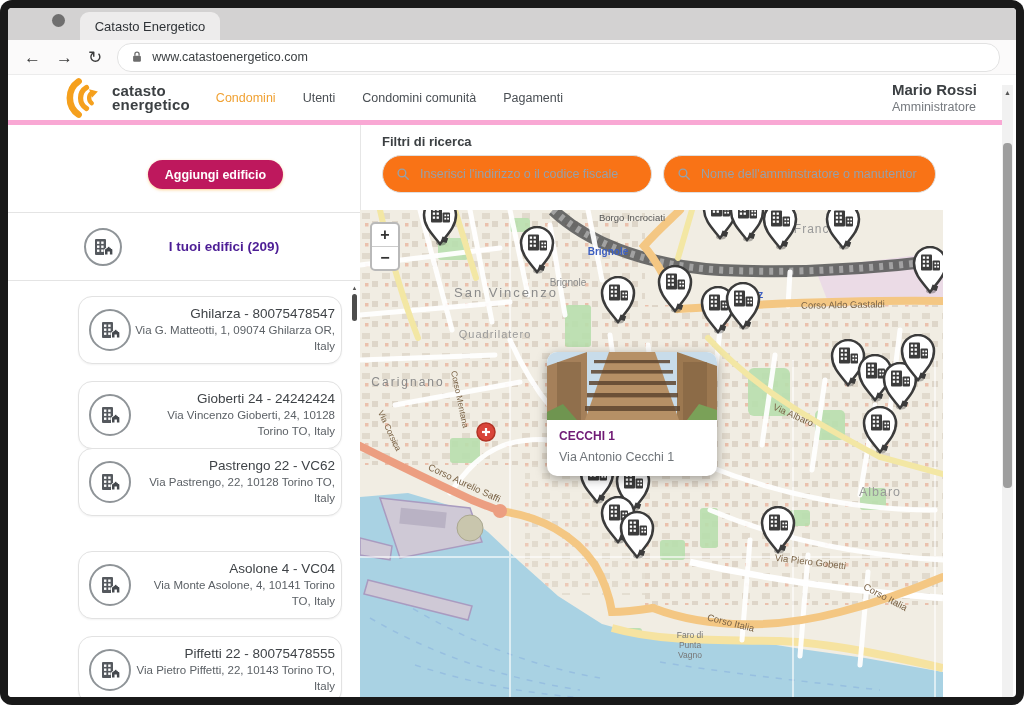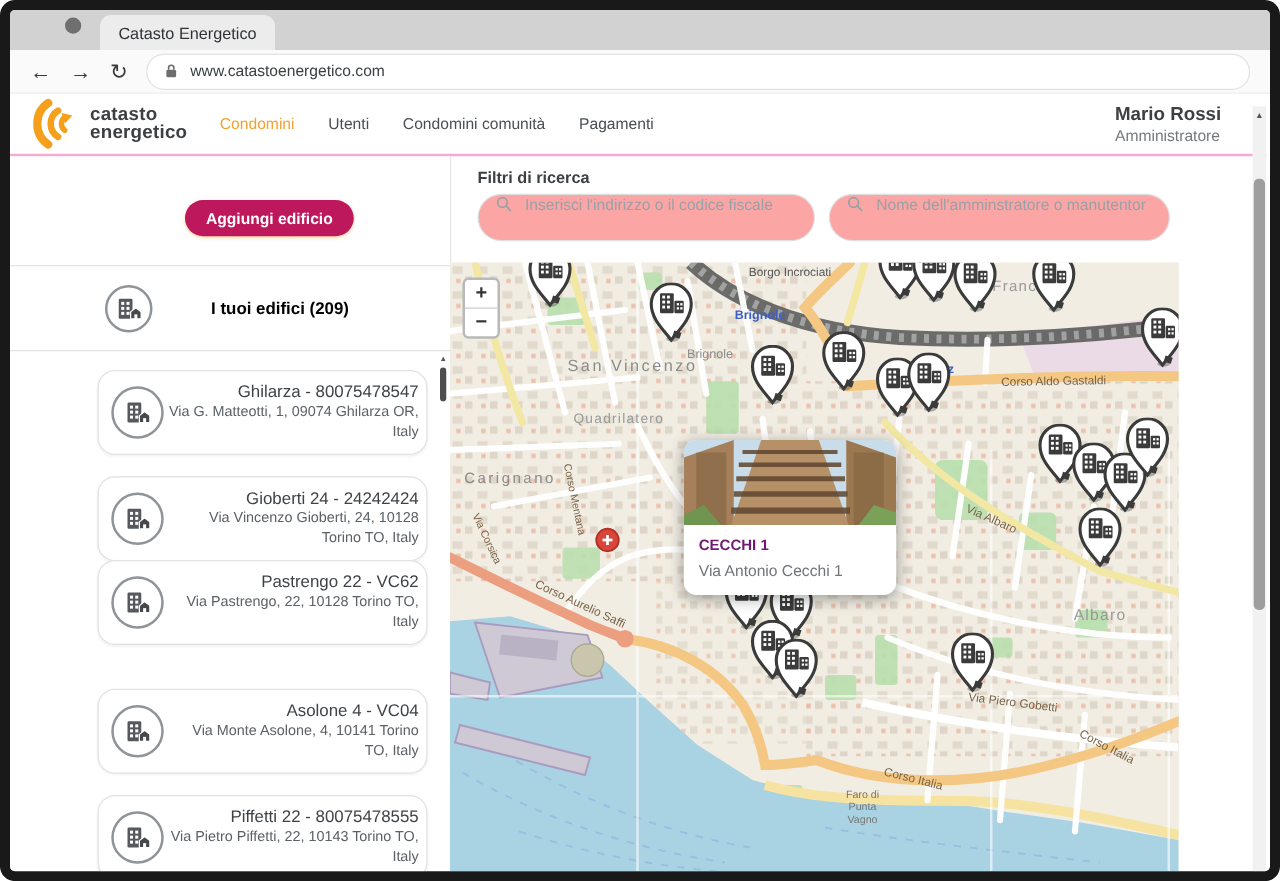--- a/index.html
+++ b/index.html
@@ -18,55 +18,55 @@
   .navbtn{font-size:17px;color:#3a3a3a;line-height:1;cursor:default;}
   .urlpill{flex:1;height:27px;background:#fff;border:1px solid #e2e2e2;border-radius:14px;display:flex;align-items:center;padding:0 13px;gap:9px;font-size:12.5px;color:#3c4043;}
   .lock{width:12px;height:14px;color:#6d6d6d;flex:0 0 auto;}
 
   
   .pagescroll{position:absolute;right:3px;top:77px;bottom:0;width:11px;background:#f1f1f1;}
   .pagescroll .arr{display:block;text-align:center;font-size:7px;color:#555;padding-top:4px;}
   .pagescroll .thumb{position:absolute;left:1px;top:58px;width:9px;height:345px;background:#9e9e9e;border-radius:4px;}
 
   
-  .appheader{position:absolute;top:67px;left:0;width:1005px;height:50px;background:#fff;display:flex;align-items:center;border-bottom:2px solid #f9a8d4;box-sizing:border-box;}
+  .appheader{position:absolute;top:67px;left:0;width:1005px;height:50px;background:#fff;display:flex;align-items:center;border-bottom:5px solid #f9a8d4;box-sizing:border-box;padding-left:40px;}
   .logo{display:flex;align-items:center;gap:8px;margin-left:14px;cursor:default;}
   .logotext{font-size:15px;line-height:14px;color:#3c4043;font-weight:700;letter-spacing:.2px;}
   .nav{display:flex;gap:27px;margin-left:26px;}
   .nav a{font-size:12.5px;font-weight:400;color:#4a4f54;text-decoration:none;}
   .nav a.active{color:#f0a132;}
   .userblock{margin-left:auto;margin-right:36px;}
   .username{font-size:15px;font-weight:700;color:#3c4043;}
   .userrole{font-size:12.5px;color:#75797e;margin-top:2px;}
 
   
   .appbody{position:absolute;top:117px;left:0;right:0;bottom:0;overflow:hidden;}
   .sidebar{position:absolute;left:0;top:0;width:352px;height:100%;background:#fff;}
   .main{position:absolute;left:352px;right:0;top:0;bottom:0;}
   .vdivider{position:absolute;left:0;top:0;width:1px;height:85px;background:#e6e6e6;}
 
   
   .addbtn{position:absolute;left:140px;top:35px;width:135px;height:29px;border:none;border-radius:15px;background:#be185d;color:#fff;font-size:12.5px;font-weight:700;font-family:inherit;box-shadow:0 1px 3px rgba(247,164,37,.5);cursor:pointer;}
   .listhead{position:absolute;top:87px;left:0;width:352px;height:69px;border-top:1px solid #e4e4e4;border-bottom:1px solid #e4e4e4;box-sizing:border-box;}
   .circle-ic{position:absolute;border:2px solid #8f9498;border-radius:50%;background:#fff;display:flex;align-items:center;justify-content:center;box-sizing:border-box;}
   .listhead .circle-ic{left:76px;top:15px;width:38px;height:38px;}
-  .listhead .lbl{position:absolute;left:120px;right:40px;top:26px;text-align:center;font-size:13.5px;font-weight:700;color:#000000;}
+  .listhead .lbl{position:absolute;left:120px;right:40px;top:26px;text-align:center;font-size:13.5px;font-weight:700;color:#4c1d95;}
   .card{position:absolute;left:70px;width:262px;height:66px;background:#fff;border:1px solid #e2e2e2;border-radius:14px;box-shadow:0 1px 2px rgba(0,0,0,.05);cursor:pointer;}
   .card .circle-ic{left:10px;top:12px;width:42px;height:42px;}
   .card .txt{position:absolute;left:56px;right:6px;top:50%;transform:translateY(-50%);text-align:right;}
   .card .t1{font-size:13.5px;color:#3f4347;}
   .card .t2{font-size:11.5px;color:#5c6166;line-height:1.35;margin-top:2px;}
   .listscroll{position:absolute;right:2px;top:160px;bottom:0;width:7px;}
   .listscroll .arr{display:block;text-align:center;font-size:6px;color:#555;}
   .listscroll .thumb{position:absolute;left:1px;top:9px;width:5px;height:27px;background:#4d4d4d;border-radius:3px;}
 
   
   .filters-title{position:absolute;left:22px;top:9px;font-size:13px;font-weight:700;color:#3c4043;}
   .filterrow{position:absolute;left:22px;top:30px;display:flex;gap:11px;}
-  .pillinput{height:38px;border:1px solid #dfdfdf;border-radius:19px;display:flex;align-items:flex-start;padding:0 13px;gap:8px;background:#fca5a5;box-sizing:border-box;}
+  .pillinput{height:38px;border:1px solid #dfdfdf;border-radius:19px;display:flex;align-items:center;padding:0 13px;gap:8px;background:#f97316;box-sizing:border-box;}
   .pillinput input{border:none;outline:none;flex:1;font-size:12.5px;font-family:inherit;color:#3c4043;background:transparent;}
   .pillinput input::placeholder{color:#98a0a8;}
   .sico{width:14px;height:14px;color:#98a0a8;flex:0 0 auto;}
 
   
   .map{position:absolute;left:0;top:85px;width:583px;bottom:0;overflow:hidden;background:#f1ede3;}
   .map svg.base{position:absolute;left:0;top:0;width:583px;height:487px;}
   .map text{font-family:"Liberation Sans","DejaVu Sans",sans-serif;}
   .zoomctl{position:absolute;left:10px;top:12px;width:26px;background:#fff;border:2px solid #b9b9b9;border-radius:5px;z-index:5;}
   .zoomctl .zc{height:22px;display:flex;align-items:center;justify-content:center;font-size:16px;font-weight:700;color:#333;cursor:pointer;}

